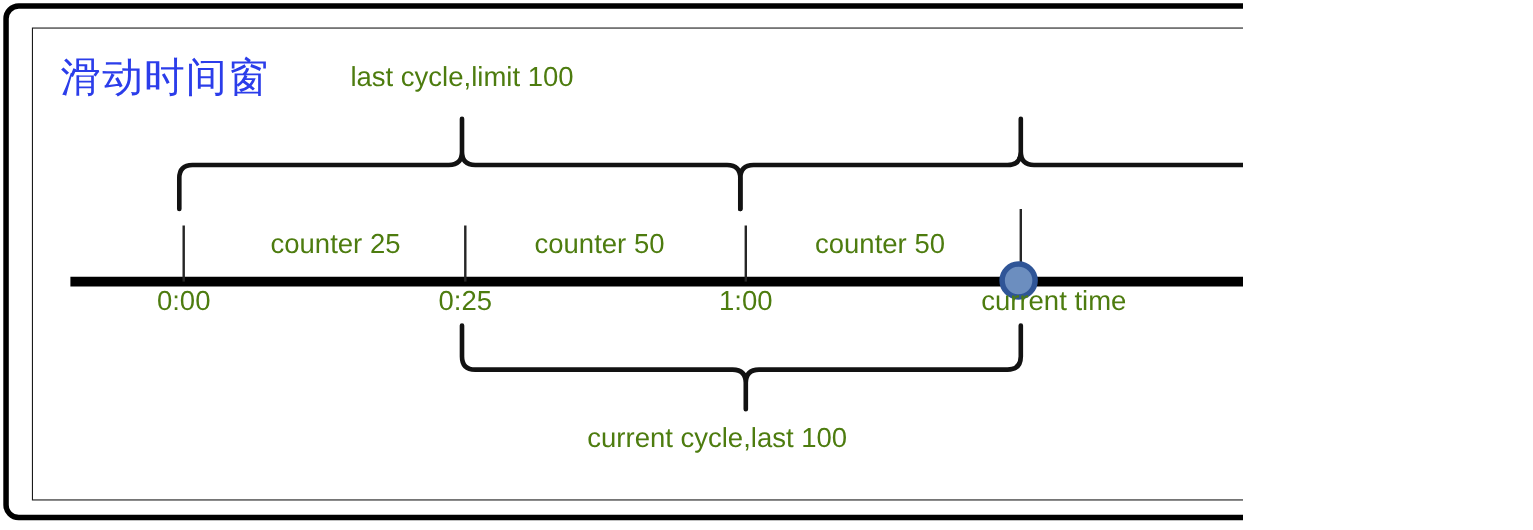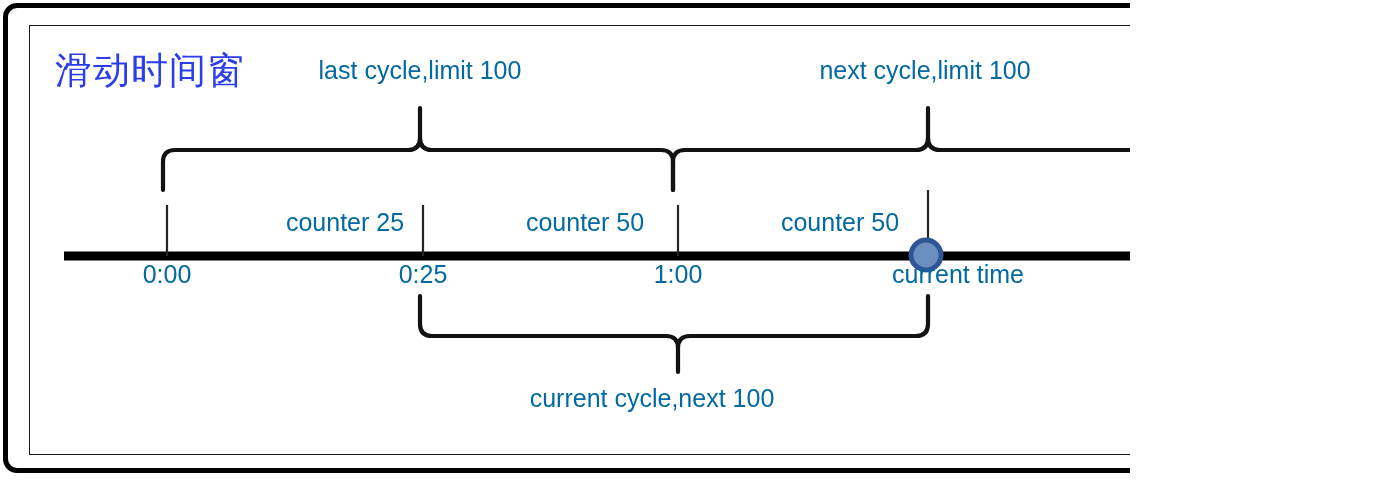--- a/index.html
+++ b/index.html
@@ -40,21 +40,21 @@
   #canvas {
     position: absolute;
     left: 0;
     top: 0;
     width: 1394px;
     height: 482px;
   }
   .txt {
     position: absolute;
     white-space: nowrap;
-    color: #0369a1;
+    color: #4d7c0f;
     line-height: 1;
   }
   #title-cn {
     left: 55px;
     top: 52px;
     font-size: 37px;
     color: #2b3dea;
     letter-spacing: 1px;
   }
   .cycle-label {
@@ -64,21 +64,20 @@
   }
   #label-last-cycle  { left: 420px; top: 58px; }
   #label-next-cycle  { left: 925px; top: 58px; }
   #label-current-cycle { left: 652px; top: 386px; }
 
   .counter-label {
     font-size: 25px;
     text-align: center;
     transform: translateX(-50%);
     top: 210px;
-    margin-left: 40px;
   }
   #counter-0 { left: 305px; }
   #counter-1 { left: 545px; }
   #counter-2 { left: 800px; }
 
   .tick-label {
     font-size: 25px;
     text-align: right;
     transform: translateX(-50%);
     top: 262px;
@@ -125,22 +124,21 @@
 
     <path d="M 420,296 L 420,324 Q 420,336 432,336 L 666,336 Q 678,336 678,348 L 678,372
              L 678,348 Q 678,336 690,336 L 916,336 Q 928,336 928,324 L 928,296" fill="none" stroke="#121212" stroke-width="4.2" stroke-linecap="round" stroke-linejoin="round"></path>
 
     <circle cx="926" cy="255" r="15" fill="#6c8ebf" stroke="#2f5597" stroke-width="5"></circle>
   </svg>
 
   <div class="txt" id="title-cn">滑动时间窗</div>
 
   <div class="txt cycle-label" id="label-last-cycle">last cycle,limit 100</div>
-  <div class="txt cycle-label" id="label-next-cycle">next cycle,limit 100</div>
-  <div class="txt cycle-label" id="label-current-cycle">current cycle,next 100</div>
+  <div class="txt cycle-label" id="label-current-cycle">current cycle,last 100</div>
 
   <div class="txt counter-label" id="counter-0">counter 25</div>
   <div class="txt counter-label" id="counter-1">counter 50</div>
   <div class="txt counter-label" id="counter-2">counter 50</div>
 
   <div class="txt tick-label" id="ticklabel-0">0:00</div>
   <div class="txt tick-label" id="ticklabel-1">0:25</div>
   <div class="txt tick-label" id="ticklabel-2">1:00</div>
   <div class="txt tick-label" id="ticklabel-3">2:05</div>
 

